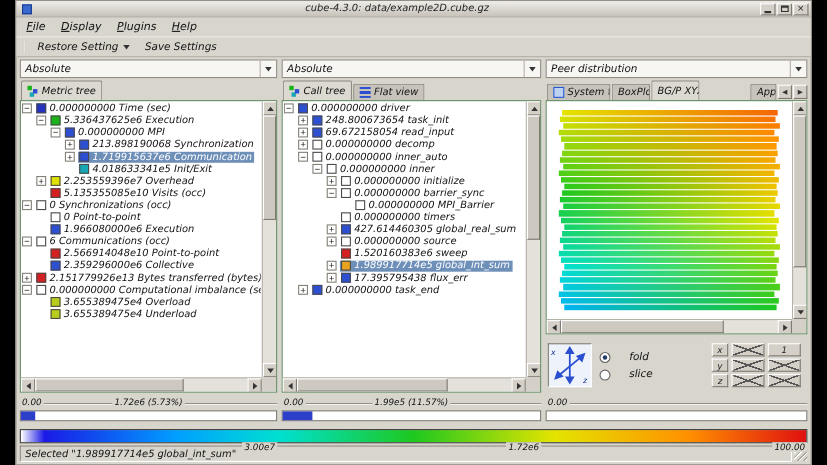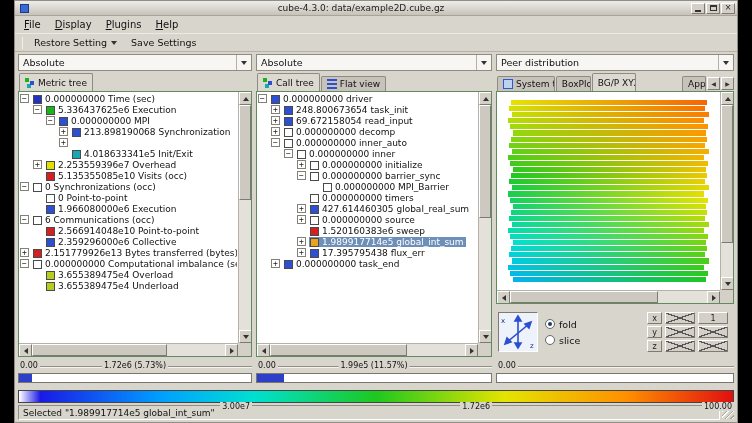--- a/index.html
+++ b/index.html
@@ -1,20 +1,20 @@
 <!DOCTYPE html>
 <html><head>
 <meta charset="utf-8">
 <style>
   * { box-sizing: border-box; margin: 0; padding: 0; }
   html,body { width:752px; height:423px; background:#000; overflow:hidden;
               font-family:"DejaVu Sans", sans-serif; }
   .window { position:absolute; left:14px; top:0; width:724px; height:423px;
             background:#d8d5cd; border:1px solid #928e86;
-            display:flex; flex-direction:column; }
+            display:flex; flex-direction:column;font-style:italic; }
 
   
   .titlebar { height:15px; flex:0 0 15px; display:flex; align-items:center;
               background:linear-gradient(#efede8,#c6c2ba); border-bottom:1px solid #a8a49c;
               padding:0 2px; }
   .app-icon { width:9px; height:9px; background:#3a6ad0; border:1px solid #1a3a90; margin:0 3px; }
   .title-text { flex:1; text-align:center; font-size:9px; color:#222; white-space:nowrap;
                 overflow:hidden; }
   .winbtn { width:14px; height:11px; margin-left:1px; background:#d4d0c8;
             border:1px solid; border-color:#fff #7e7a72 #7e7a72 #fff;
@@ -71,21 +71,21 @@
 
   .content { flex:1 1 auto; background:#fff; border:1px solid #618a61; position:relative;
              min-height:0; overflow:hidden; }
   .treebody { position:absolute; left:1px; top:1px; right:14px; bottom:14px; overflow:hidden; }
   .trow { height:11px; display:flex; align-items:center; font-size:9px; white-space:nowrap; color:#111; }
   .ind { flex:0 0 auto; height:11px; }
   .exp { flex:0 0 9px; width:9px; height:9px; border:1px solid #848078; background:#fff;
          font-family:"DejaVu Sans Mono", monospace; font-size:8px; line-height:7px;
          text-align:center; margin-right:3px; color:#222; }
   .exp-none { flex:0 0 9px; width:9px; height:9px; border:none; background:transparent; margin-right:3px; }
-  .selwrap { display:flex; align-items:flex-end; padding:0 2px 0 0; }
+  .selwrap { display:flex; align-items:flex-start; padding:0 2px 0 0; }
   .selwrap.sel { color:#fff; }
   .cbox { flex:0 0 9px; width:9px; height:9px; border:1px solid #4a4a4a; margin:0 3px 0 1px; }
 
   
   .vsb { position:absolute; top:0; right:0; bottom:13px; width:13px; display:flex;
          flex-direction:column; background:#e4e1da; border-left:1px solid #b5b1a9; }
   .hsb { position:absolute; left:0; right:13px; bottom:0; height:13px; display:flex;
          background:#e4e1da; border-top:1px solid #b5b1a9; }
   .sb-corner { position:absolute; right:0; bottom:0; width:13px; height:13px; background:#d4d0c8; }
   .sb-btn { flex:0 0 13px; width:13px; height:13px; background:#d4d0c8; border:1px solid;
@@ -103,21 +103,21 @@
   
   .plot { position:absolute; left:9px; top:8px; right:22px; bottom:20px;
           display:flex; flex-direction:column; }
   .stripe { flex:1 1 auto; margin-bottom:1px; min-height:0; }
 
   .topo-controls { flex:0 0 50px; margin-top:3px; display:flex; align-items:center;
                    gap:7px; padding:3px 2px; background:#d8d5cd; }
   .axis-icon { width:40px; height:40px; background:#eef2fa; border:1px solid;
                border-color:#7e7a72 #fff #fff #7e7a72; flex:0 0 40px; }
   .radios { display:flex; flex-direction:column; gap:5px; font-size:9.5px; color:#111; }
-  .radio-row { display:flex; align-items:flex-start; }
+  .radio-row { display:flex; align-items:flex-end;gap:13px; }
   .radio { width:10px; height:10px; border-radius:50%; border:1px solid #666; background:#fff;
            display:inline-block; margin-right:4px; position:relative; }
   .radio.checked::after { content:""; position:absolute; inset:2px; border-radius:50%; background:#223a66; }
   .assign-grid { margin-left:auto; display:grid; grid-template-columns:15px 30px 30px;
                  grid-auto-rows:12px; gap:2px 3px; margin-right:4px; }
   .gbtn { background:#d4d0c8; border:1px solid; border-color:#fff #7e7a72 #7e7a72 #fff;
           font-size:8px; display:flex; align-items:center; justify-content:center; color:#222; }
   .xbtn { background-image:
       linear-gradient(to top right, transparent calc(50% - 0.7px), #555 calc(50% - 0.7px), #555 calc(50% + 0.7px), transparent calc(50% + 0.7px)),
       linear-gradient(to bottom right, transparent calc(50% - 0.7px), #555 calc(50% - 0.7px), #555 calc(50% + 0.7px), transparent calc(50% + 0.7px));
@@ -223,20 +223,24 @@
               <span class="ind" style="width: 39px;"></span>
               <span class="exp">+</span>
               <span class="selwrap">
                 <span class="cbox" style="background: rgb(45, 79, 210);"></span>
                 <span>213.898190068 Synchronization</span>
               </span>
             </div>
             <div class="trow">
               <span class="ind" style="width: 39px;"></span>
               <span class="exp">+</span>
+              <span class="selwrap sel" style="background: rgb(110, 143, 184);">
+                <span class="cbox" style="background: rgb(45, 79, 210);"></span>
+                <span>1.719915637e6 Communication</span>
+              </span>
             </div>
             <div class="trow">
               <span class="ind" style="width: 39px;"></span>
               <span class="exp-none"></span>
               <span class="selwrap">
                 <span class="cbox" style="background: rgb(24, 168, 180);"></span>
                 <span>4.018633341e5 Init/Exit</span>
               </span>
             </div>
             <div class="trow">

